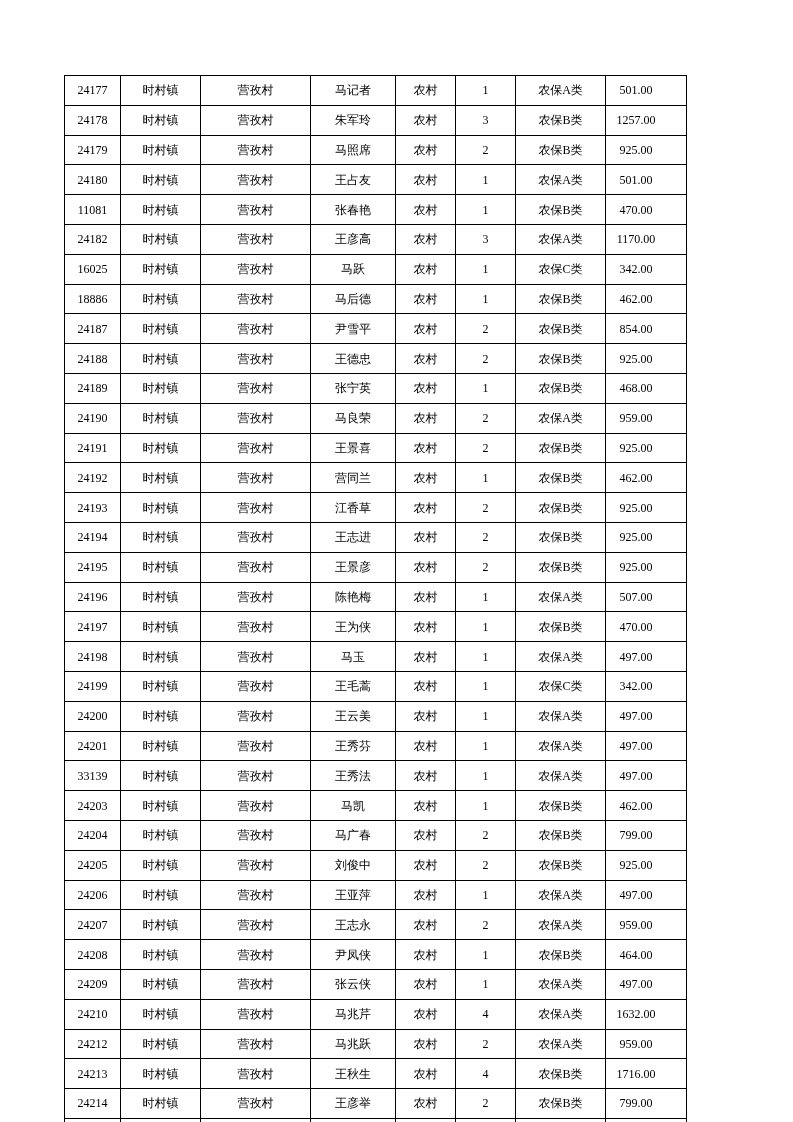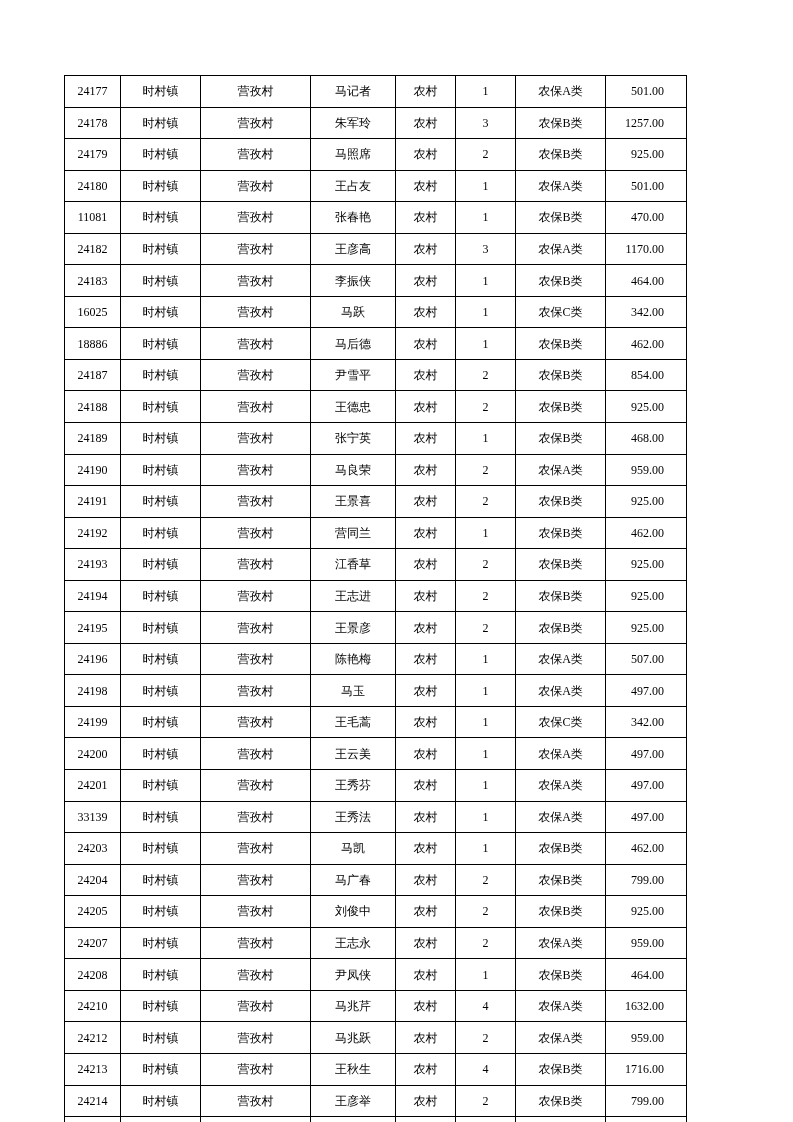--- a/index.html
+++ b/index.html
@@ -35,21 +35,20 @@
     font-size: 12px;
     line-height: 1;
     color: #000000;
     text-align: center;
     vertical-align: middle;
     padding: 0 2px;
     overflow: hidden;
     white-space: nowrap;
   }
   table.sheet-table td.amount {
-    text-align: right;
     padding-right: 22px;
   }
 </style>
 </head>
 <body>
 
 <div class="page">
   <table class="sheet-table">
     <colgroup>
       <col style="width:56px">
@@ -116,30 +115,20 @@
           <td>24182</td>
           <td>时村镇</td>
           <td>营孜村</td>
           <td>王彦高</td>
           <td>农村</td>
           <td>3</td>
           <td>农保A类</td>
           <td class="amount">1170.00</td>
         </tr>
         <tr>
-          <td>24183</td>
-          <td>时村镇</td>
-          <td>营孜村</td>
-          <td>李振侠</td>
-          <td>农村</td>
-          <td>1</td>
-          <td>农保B类</td>
-          <td class="amount">464.00</td>
-        </tr>
-        <tr>
           <td>16025</td>
           <td>时村镇</td>
           <td>营孜村</td>
           <td>马跃</td>
           <td>农村</td>
           <td>1</td>
           <td>农保C类</td>
           <td class="amount">342.00</td>
         </tr>
         <tr>
@@ -246,20 +235,30 @@
           <td>24196</td>
           <td>时村镇</td>
           <td>营孜村</td>
           <td>陈艳梅</td>
           <td>农村</td>
           <td>1</td>
           <td>农保A类</td>
           <td class="amount">507.00</td>
         </tr>
         <tr>
+          <td>24197</td>
+          <td>时村镇</td>
+          <td>营孜村</td>
+          <td>王为侠</td>
+          <td>农村</td>
+          <td>1</td>
+          <td>农保B类</td>
+          <td class="amount">470.00</td>
+        </tr>
+        <tr>
           <td>24198</td>
           <td>时村镇</td>
           <td>营孜村</td>
           <td>马玉</td>
           <td>农村</td>
           <td>1</td>
           <td>农保A类</td>
           <td class="amount">497.00</td>
         </tr>
         <tr>
@@ -326,38 +325,58 @@
           <td>24205</td>
           <td>时村镇</td>
           <td>营孜村</td>
           <td>刘俊中</td>
           <td>农村</td>
           <td>2</td>
           <td>农保B类</td>
           <td class="amount">925.00</td>
         </tr>
         <tr>
+          <td>24206</td>
+          <td>时村镇</td>
+          <td>营孜村</td>
+          <td>王亚萍</td>
+          <td>农村</td>
+          <td>1</td>
+          <td>农保A类</td>
+          <td class="amount">497.00</td>
+        </tr>
+        <tr>
           <td>24207</td>
           <td>时村镇</td>
           <td>营孜村</td>
           <td>王志永</td>
           <td>农村</td>
           <td>2</td>
           <td>农保A类</td>
           <td class="amount">959.00</td>
         </tr>
         <tr>
           <td>24208</td>
           <td>时村镇</td>
           <td>营孜村</td>
           <td>尹凤侠</td>
           <td>农村</td>
           <td>1</td>
           <td>农保B类</td>
           <td class="amount">464.00</td>
+        </tr>
+        <tr>
+          <td>24209</td>
+          <td>时村镇</td>
+          <td>营孜村</td>
+          <td>张云侠</td>
+          <td>农村</td>
+          <td>1</td>
+          <td>农保A类</td>
+          <td class="amount">497.00</td>
         </tr>
         <tr>
           <td>24210</td>
           <td>时村镇</td>
           <td>营孜村</td>
           <td>马兆芹</td>
           <td>农村</td>
           <td>4</td>
           <td>农保A类</td>
           <td class="amount">1632.00</td>

